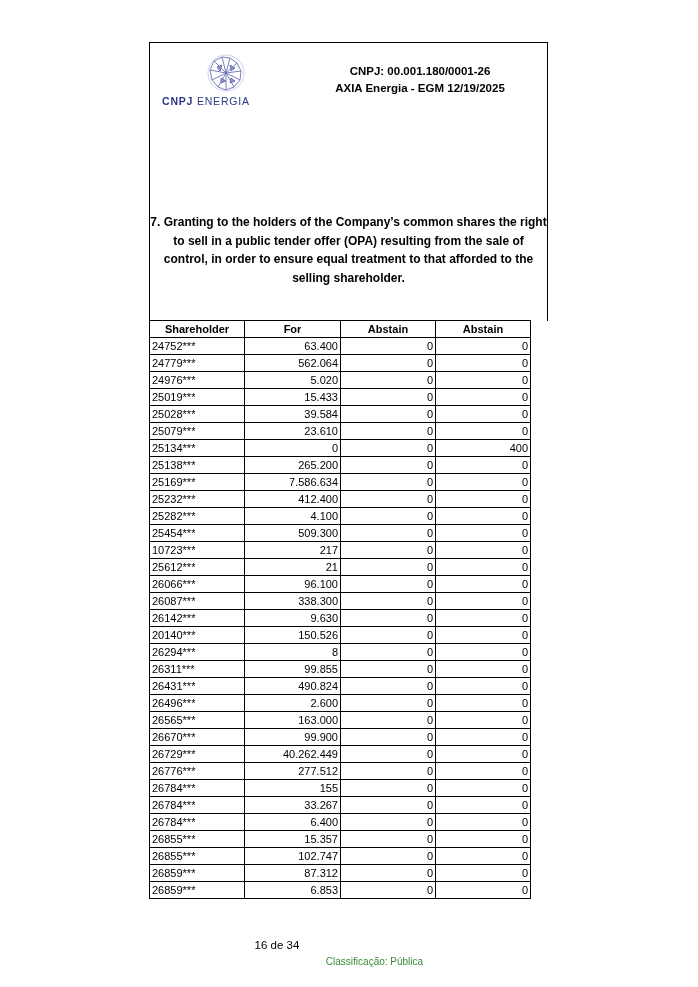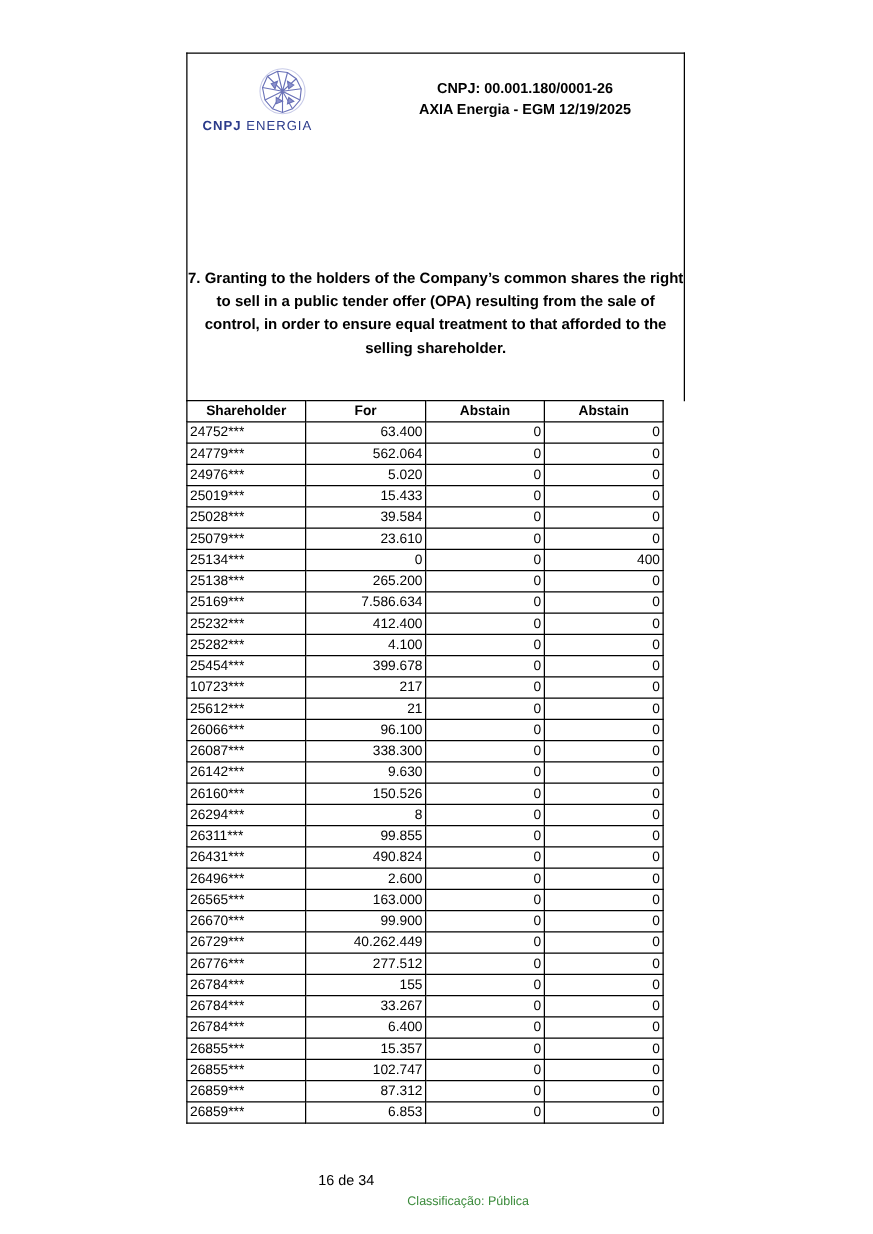--- a/index.html
+++ b/index.html
@@ -130,21 +130,21 @@
           <td class="num">0</td>
         </tr>
         <tr>
           <td class="id">25282***</td>
           <td class="num">4.100</td>
           <td class="num">0</td>
           <td class="num">0</td>
         </tr>
         <tr>
           <td class="id">25454***</td>
-          <td class="num">399.678</td>
+          <td class="num">509.300</td>
           <td class="num">0</td>
           <td class="num">0</td>
         </tr>
         <tr>
           <td class="id">10723***</td>
           <td class="num">217</td>
           <td class="num">0</td>
           <td class="num">0</td>
         </tr>
         <tr>
@@ -165,21 +165,21 @@
           <td class="num">0</td>
           <td class="num">0</td>
         </tr>
         <tr>
           <td class="id">26142***</td>
           <td class="num">9.630</td>
           <td class="num">0</td>
           <td class="num">0</td>
         </tr>
         <tr>
-          <td class="id">26160***</td>
+          <td class="id">20140***</td>
           <td class="num">150.526</td>
           <td class="num">0</td>
           <td class="num">0</td>
         </tr>
         <tr>
           <td class="id">26294***</td>
           <td class="num">8</td>
           <td class="num">0</td>
           <td class="num">0</td>
         </tr>

